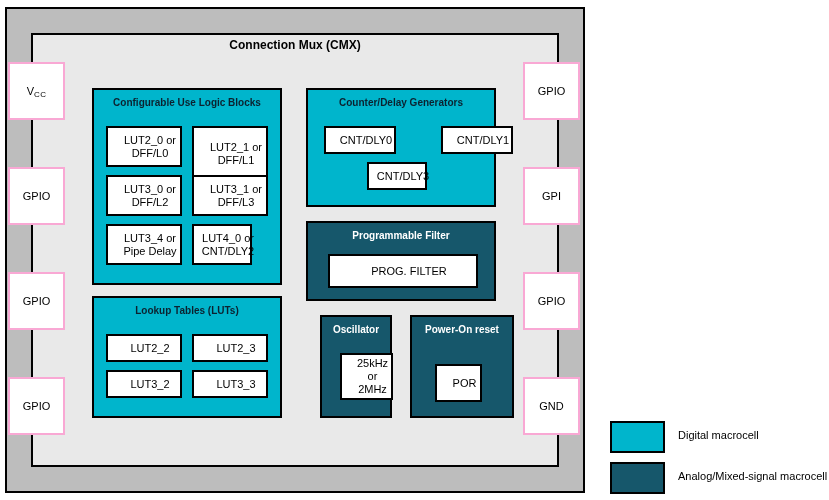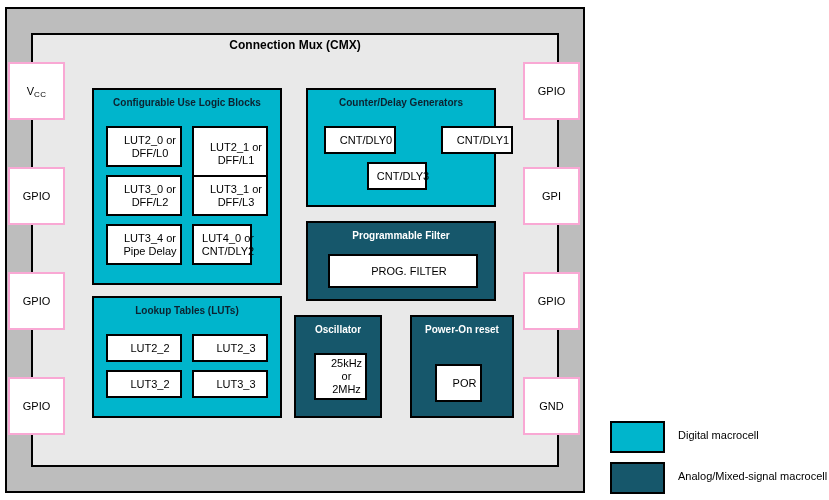--- a/index.html
+++ b/index.html
@@ -84,21 +84,21 @@
     <div class="cell" style="left:16px;top:36px;width:72px;height:28px;">CNT/DLY0</div>
     <div class="cell" style="left:102px;top:36px;width:72px;height:28px;margin-left:31px;">CNT/DLY1</div>
     <div class="cell" style="left:59px;top:72px;width:60px;height:28px;">CNT/DLY3</div>
   </div>
 
   <div class="group analog" style="left:306px;top:221px;width:190px;height:80px;">
     <div class="group-title">Programmable Filter</div>
     <div class="cell" style="left:20px;top:31px;width:150px;height:34px;">PROG. FILTER</div>
   </div>
 
-  <div class="group analog" style="left:294px;top:315px;width:88px;height:103px;">
+  <div class="group analog" style="left:320px;top:315px;width:72px;height:103px;">
     <div class="group-title">Oscillator</div>
     <div class="cell" style="left:18px;top:36px;width:53px;height:47px;">25kHz or 2MHz</div>
   </div>
 
   <div class="group analog" style="left:410px;top:315px;width:104px;height:103px;">
     <div class="group-title">Power-On reset</div>
     <div class="cell" style="left:23px;top:47px;width:47px;height:38px;">POR</div>
   </div>
 
   <div class="legend-swatch" style="left:610px;top:421px;background:#00b5cc;"></div>

